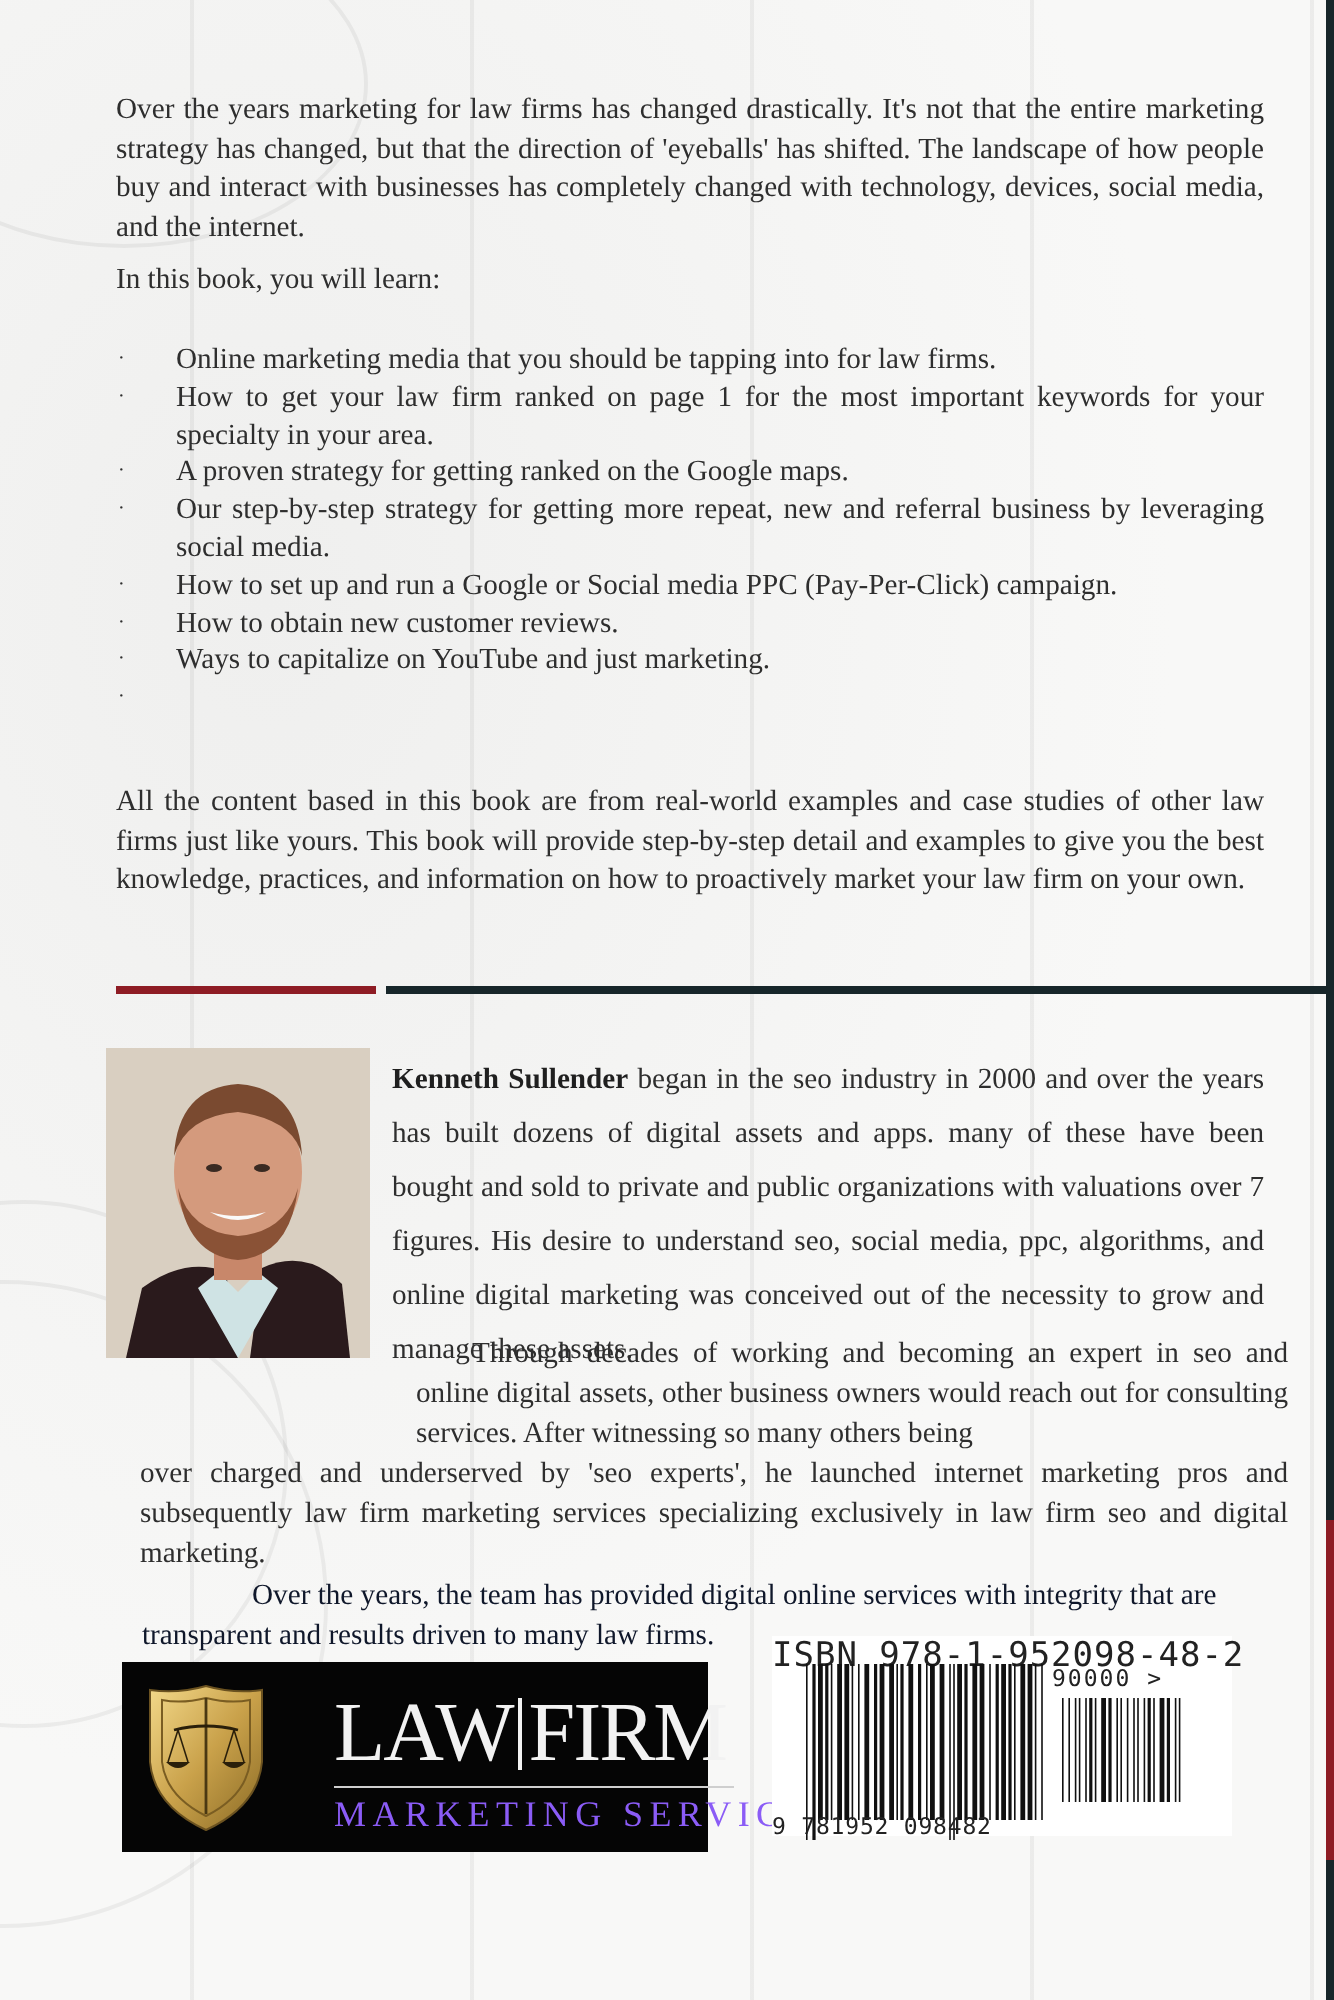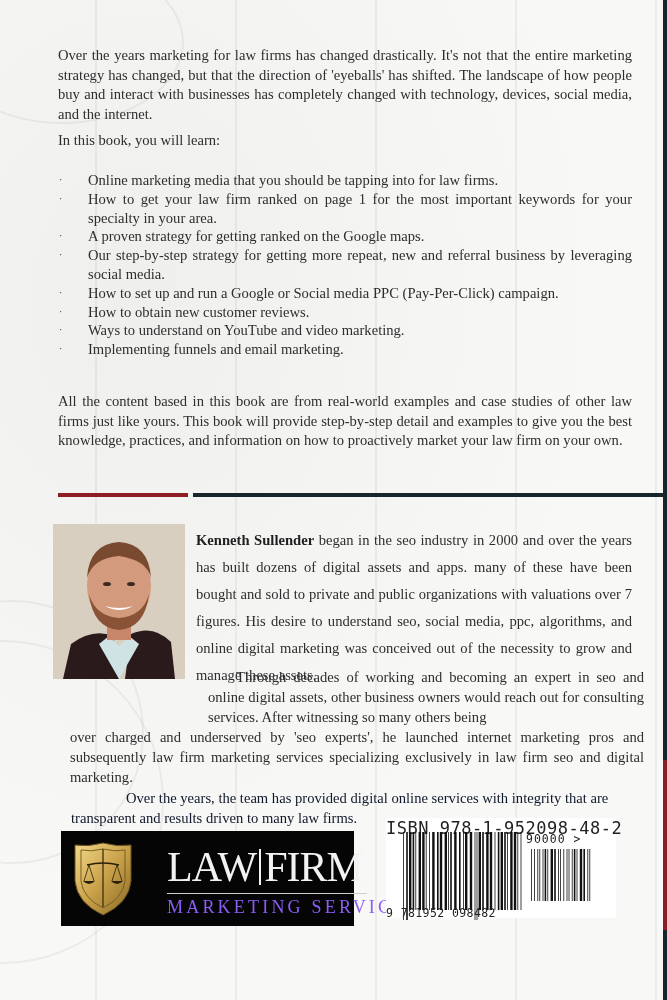--- a/index.html
+++ b/index.html
@@ -121,22 +121,22 @@
   <p class="p learn-head">In this book, you will learn:</p>
   <p class="p intro">Over the years marketing for law firms has changed drastically. It's not that the entire marketing strategy has changed, but that the direction of 'eyeballs' has shifted. The landscape of how people buy and interact with businesses has completely changed with technology, devices, social media, and the internet.</p>
 
   <ul class="list">
     <li><span class="bullet">·</span><span>Online marketing media that you should be tapping into for law firms.</span></li>
     <li><span class="bullet">·</span><span>How to get your law firm ranked on page 1 for the most important keywords for your specialty in your area.</span></li>
     <li><span class="bullet">·</span><span>A proven strategy for getting ranked on the Google maps.</span></li>
     <li><span class="bullet">·</span><span>Our step-by-step strategy for getting more repeat, new and referral business by leveraging social media.</span></li>
     <li><span class="bullet">·</span><span>How to set up and run a Google or Social media PPC (Pay-Per-Click) campaign.</span></li>
     <li><span class="bullet">·</span><span>How to obtain new customer reviews.</span></li>
-    <li><span class="bullet">·</span><span>Ways to understand on YouTube and video marketing.</span></li>
-    <li><span class="bullet">·</span><span>Implementing funnels and email marketing.</span></li>
+    <li><span class="bullet">·</span><span>Ways to capitalize on YouTube and just marketing.</span></li>
+    <li><span class="bullet">·</span></li>
   </ul>
 
   <p class="p summary">All the content based in this book are from real-world examples and case studies of other law firms just like yours. This book will provide step-by-step detail and examples to give you the best knowledge, practices, and information on how to proactively market your law firm on your own.</p>
 
   <div class="rule-red"></div>
   <div class="rule-dark"></div>
 
   <div class="photo">
     <svg width="132" height="155" viewBox="0 0 132 155">
       <rect x="0" y="0" width="132" height="155" fill="#d9cfc1"></rect>

